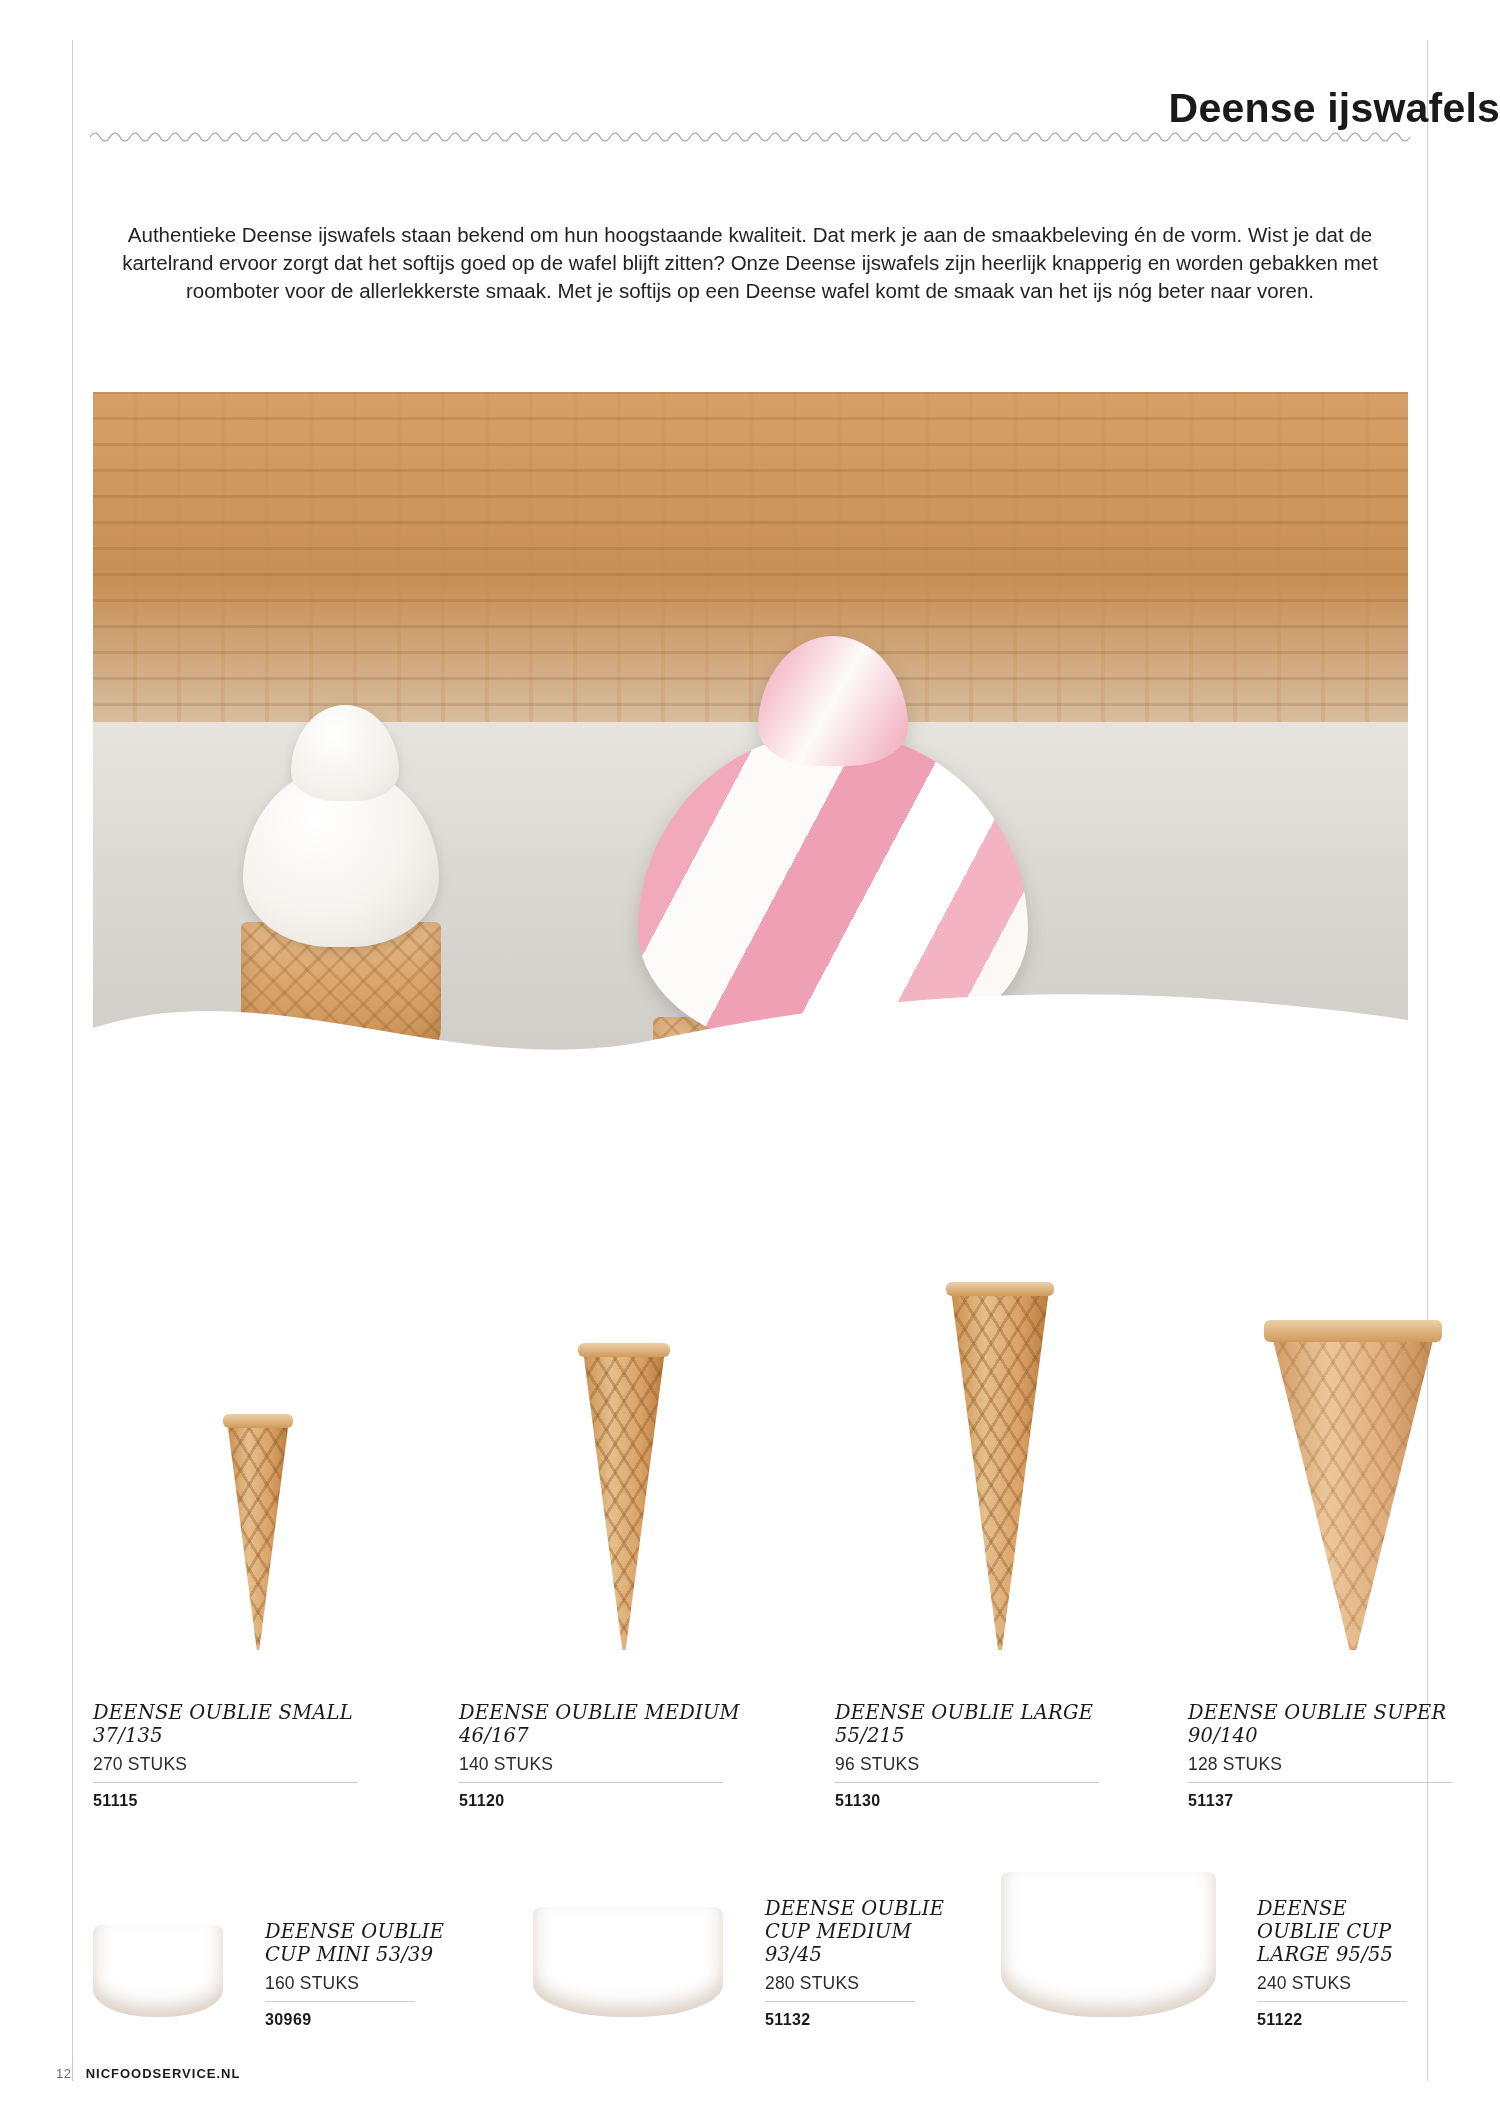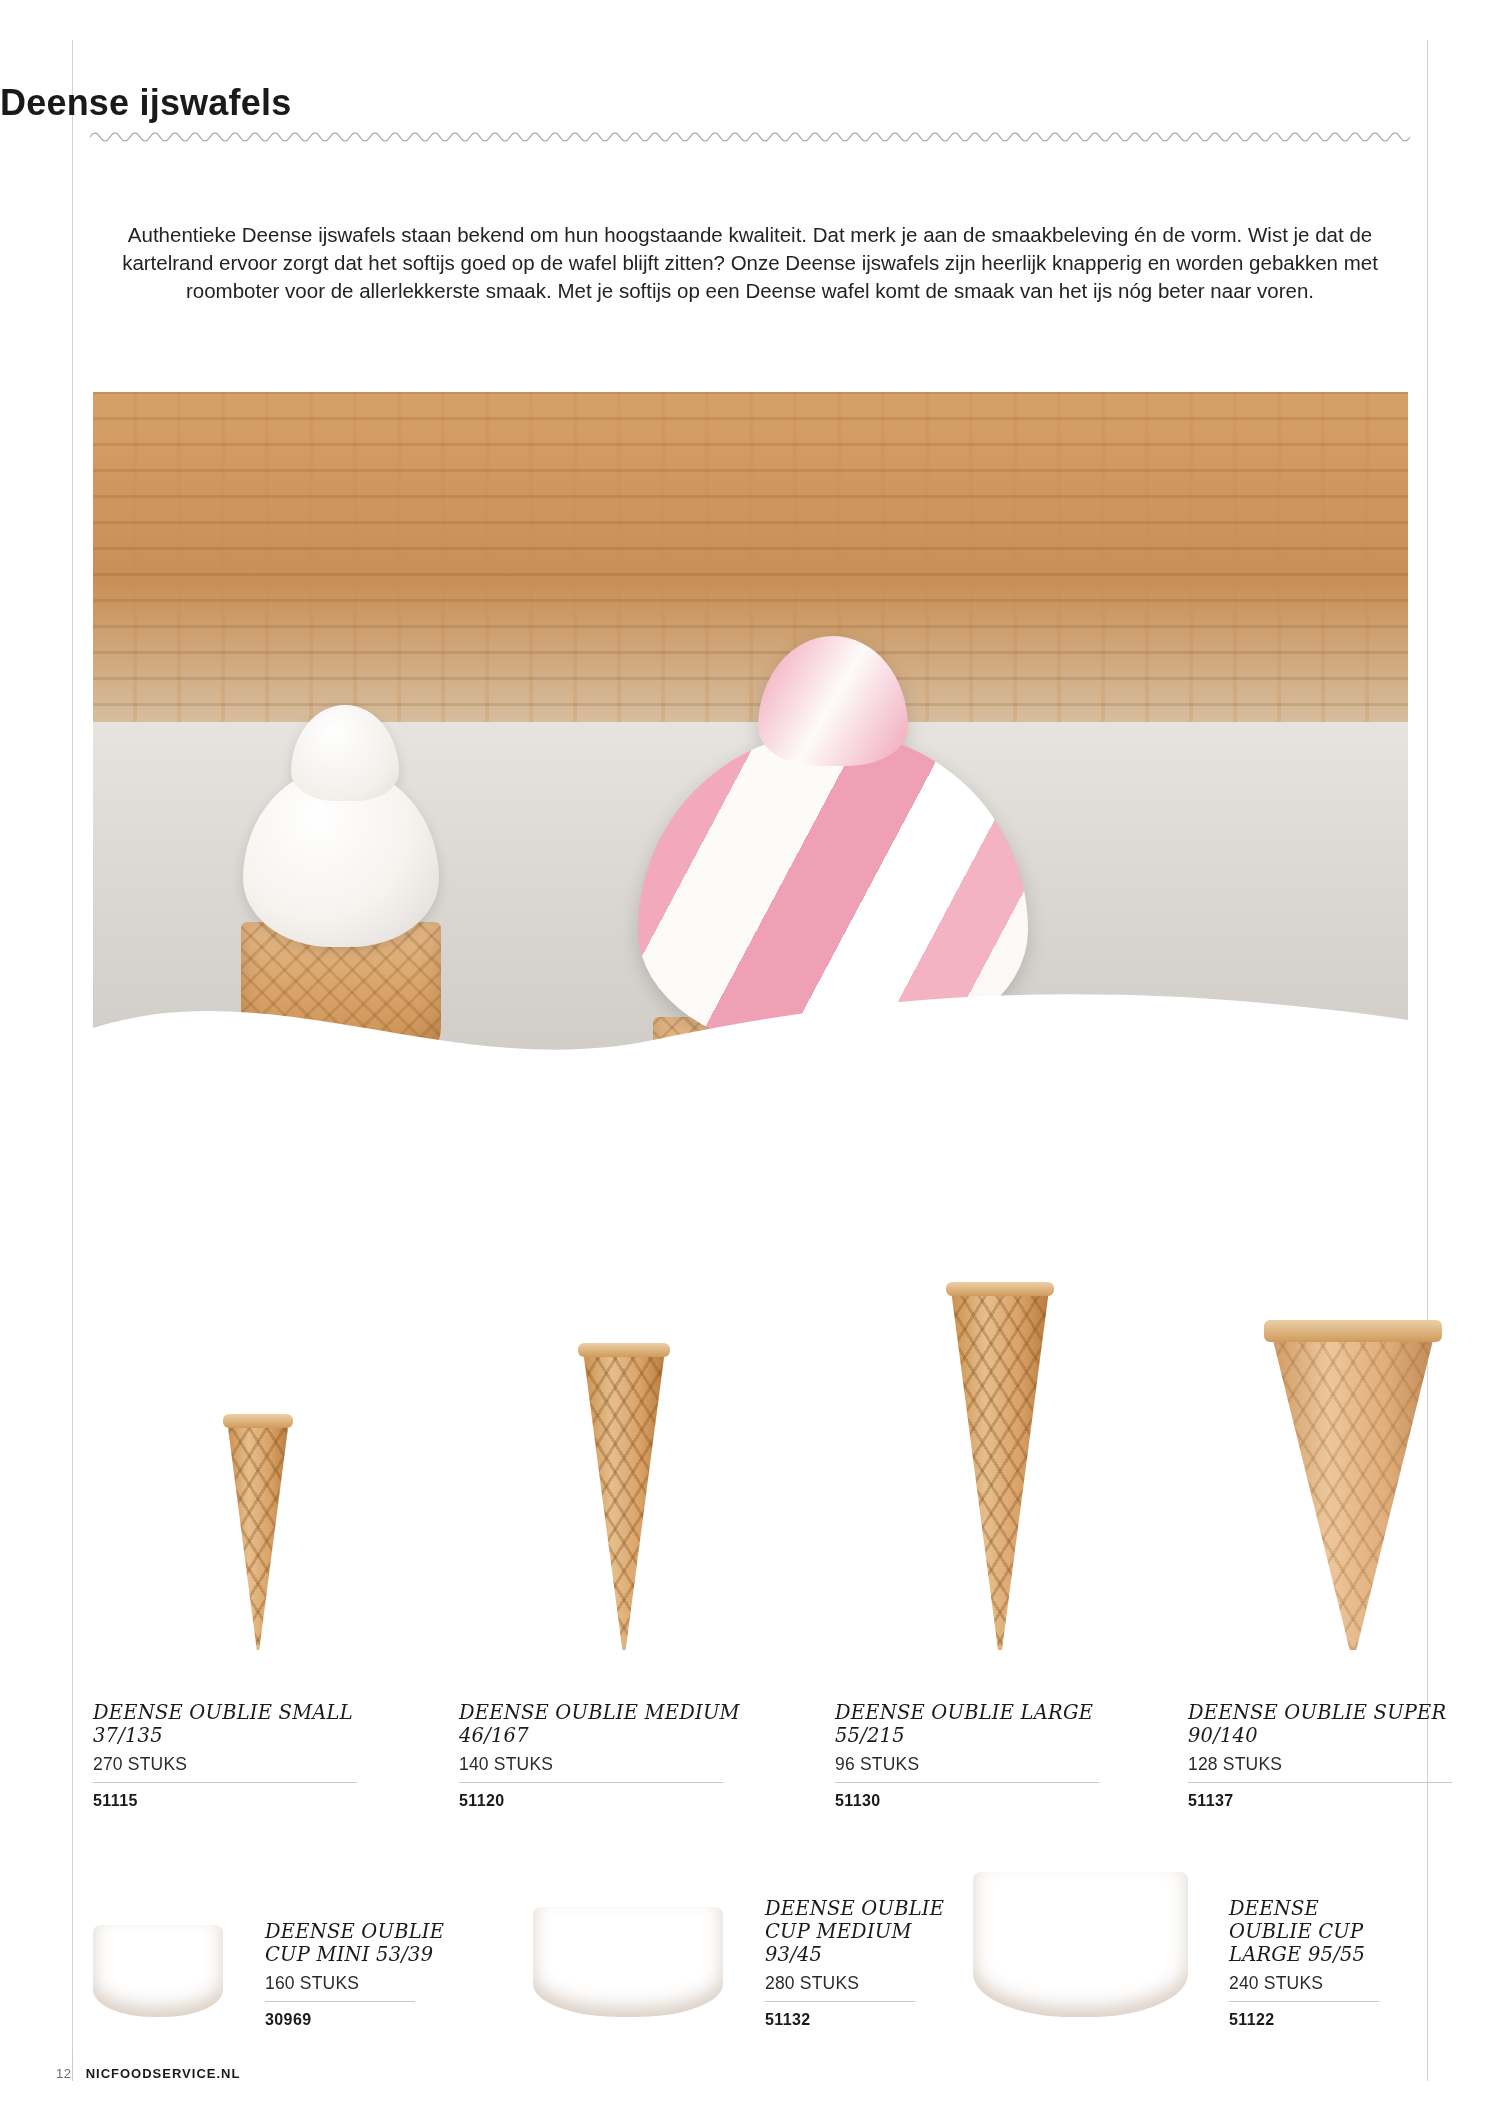--- a/index.html
+++ b/index.html
@@ -39,22 +39,22 @@
     width: 1px;
     background: #d2d2d2;
   }
 
   
   .page-title {
     position: absolute;
     top: 58px;
     left: 0;
     width: 100%;
-    text-align: left;
-    font-size: 36px;
+    text-align: right;
+    font-size: 41px;
     font-weight: bold;
     letter-spacing: 0.2px;
     color: #1a1a1a;
   }
   .wavy-rule {
     position: absolute;
     top: 128px;
     left: 90px;
     width: 1320px;
     height: 18px;
@@ -267,21 +267,21 @@
     width: 1315px;
     height: 195px;
   }
   .cup-cell {
     position: absolute;
     top: 0;
     height: 195px;
   }
   .cup-cell.u1 { left: 0; }
   .cup-cell.u2 { left: 440px; }
-  .cup-cell.u3 { left: 880px; }
+  .cup-cell.u3 { left: 908px; }
 
   .cup-img {
     position: absolute;
     left: 0;
     bottom: 18px;
     background:
       repeating-linear-gradient(45deg, rgba(140,85,35,0.20) 0 3px, rgba(0,0,0,0) 3px 15px),
       repeating-linear-gradient(-45deg, rgba(140,85,35,0.20) 0 3px, rgba(0,0,0,0) 3px 15px),
       linear-gradient(180deg, #e8c59a 0%, #dcae76 45%, #c08murky 100%),
       linear-gradient(180deg, #e8c59a 0%, #dcae76 45%, #bf8a4e 100%);

